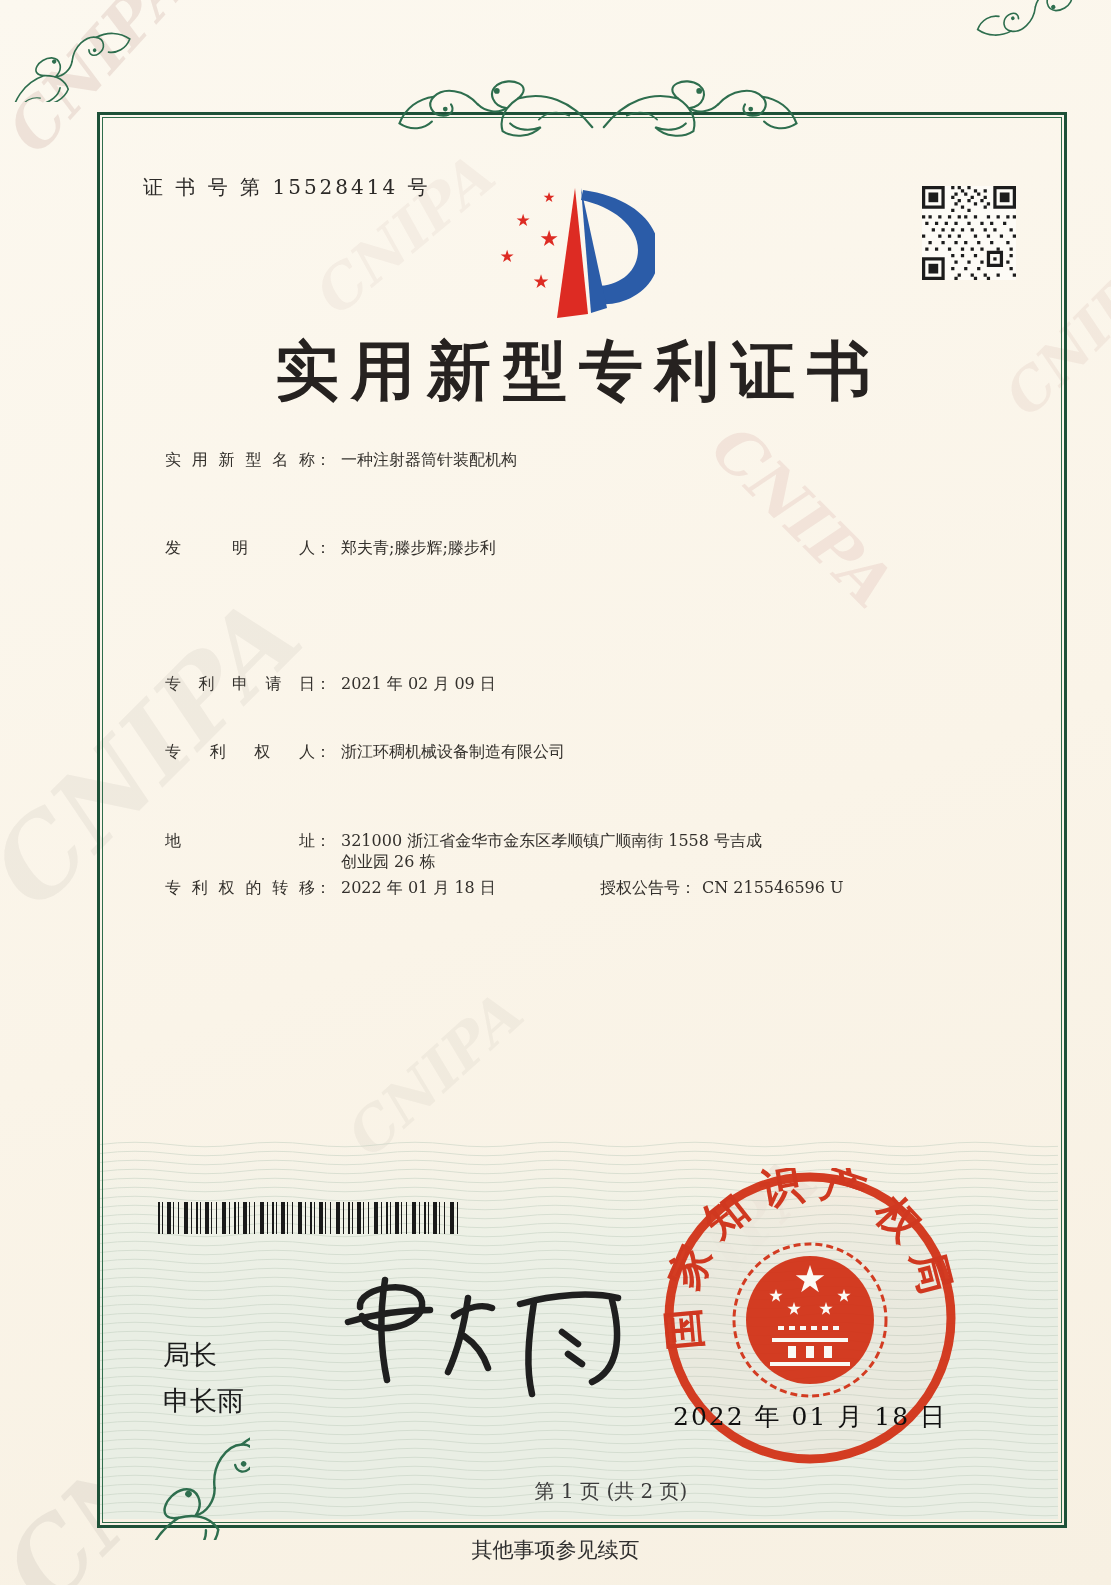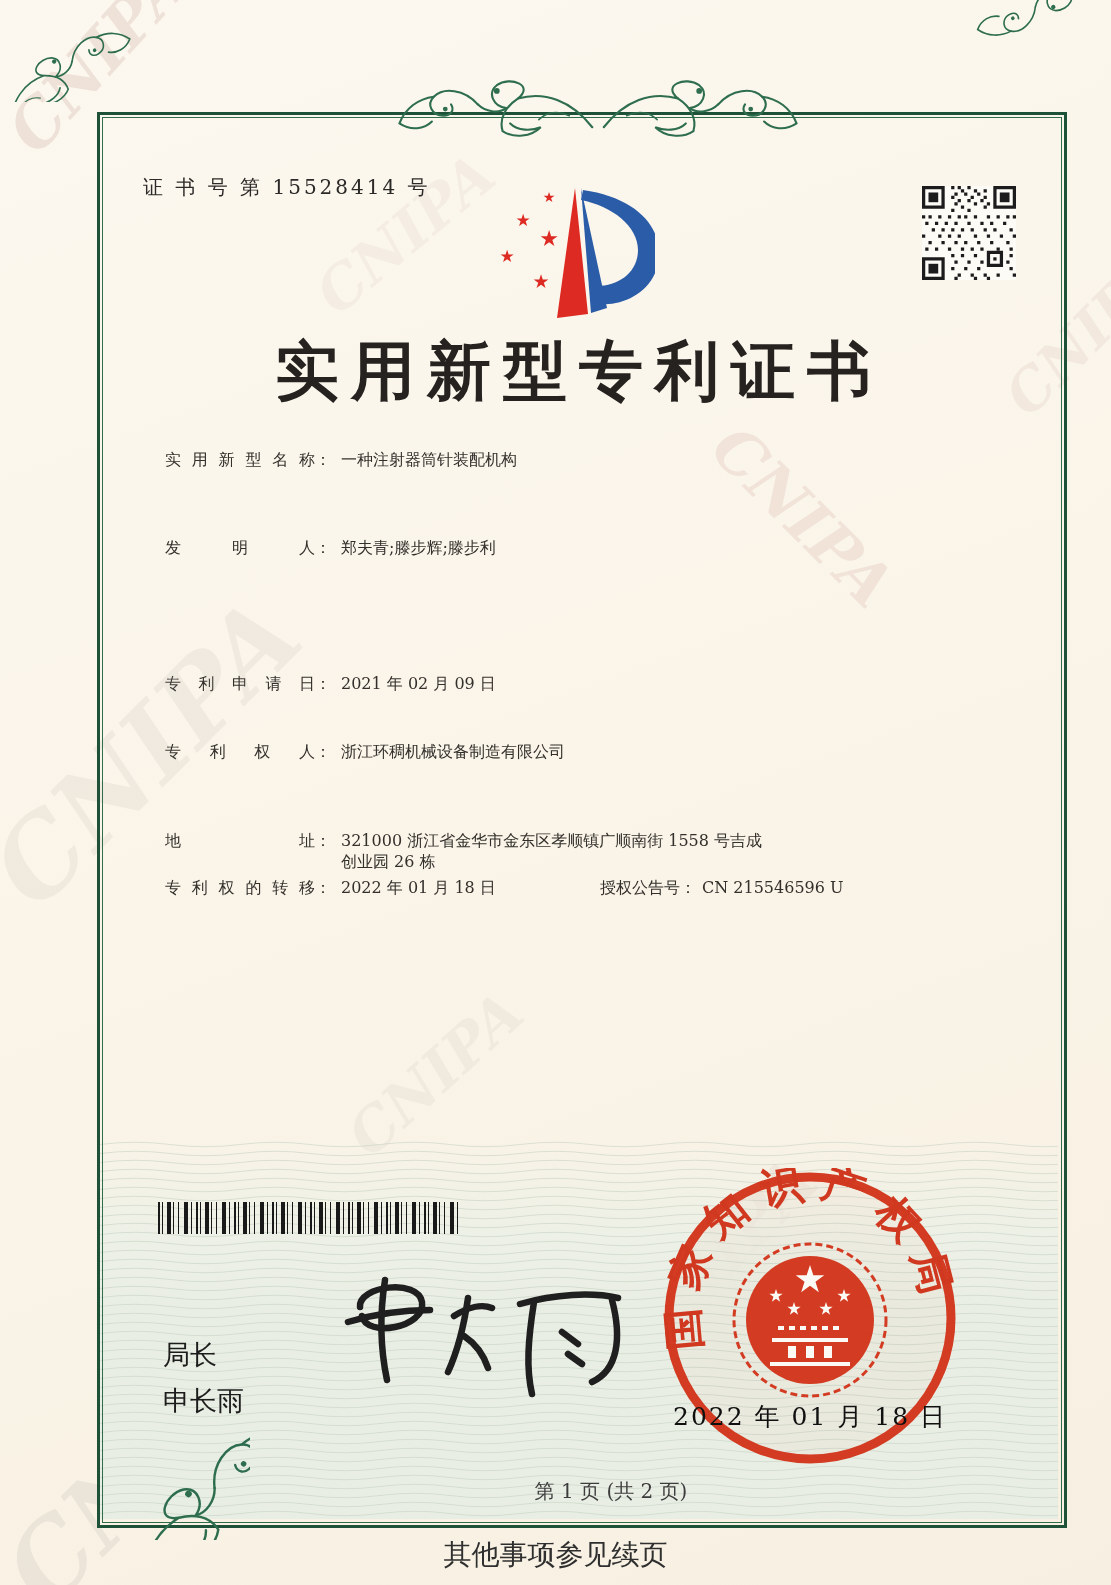--- a/index.html
+++ b/index.html
@@ -42,21 +42,21 @@
   
   .director{left:163px; top:1292px; z-index:4; font-family:"DejaVu Sans","Liberation Sans",sans-serif;
             font-size:27px; color:#1c1c1c; line-height:46px;margin-top:40px;}
   .sig{left:330px; top:1252px; z-index:5;}
   
   .seal{left:660px; top:1168px; width:300px; height:300px; z-index:5; opacity:.95;}
   .sealdate{left:660px; top:1400px; width:300px; text-align:center; font-size:25px;
             letter-spacing:2px; color:#101010; z-index:6;}
   
   .pageinfo{left:97px; top:1478px; width:964px; text-align:center; font-size:20px; color:#3c3c3c; z-index:4;padding-left:32px;}
-  .contnote{left:0; top:1536px; width:1111px; text-align:center; font-size:28px; color:#2f2f2f; z-index:4;}
+  .contnote{left:0; top:1536px; width:1111px; text-align:center; font-size:21px; color:#2f2f2f; z-index:4;}
   
   .wm{z-index:1; font-family:"DejaVu Serif","Liberation Serif",serif; font-style:italic;
       font-weight:700; pointer-events:none; white-space:nowrap;}
 </style>
 </head>
 <body>
 
 <div class="page">
 
   <svg width="0" height="0" style="position:absolute">

